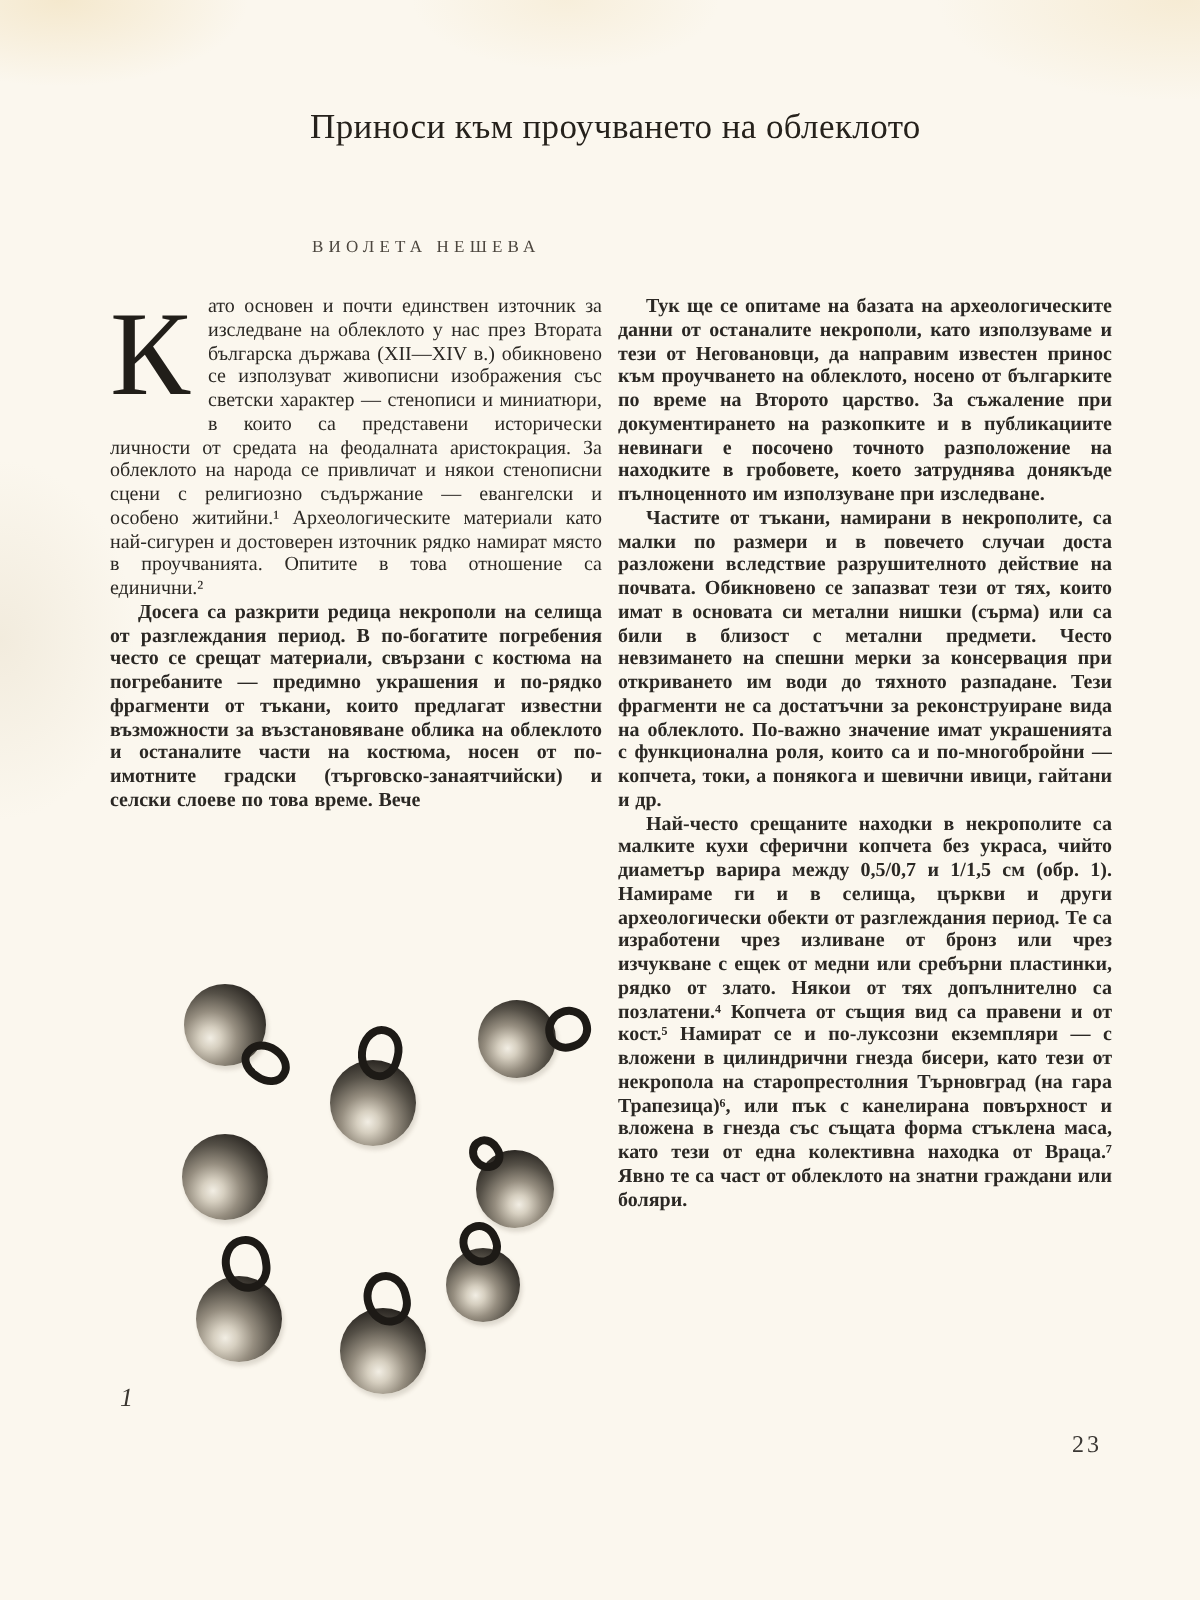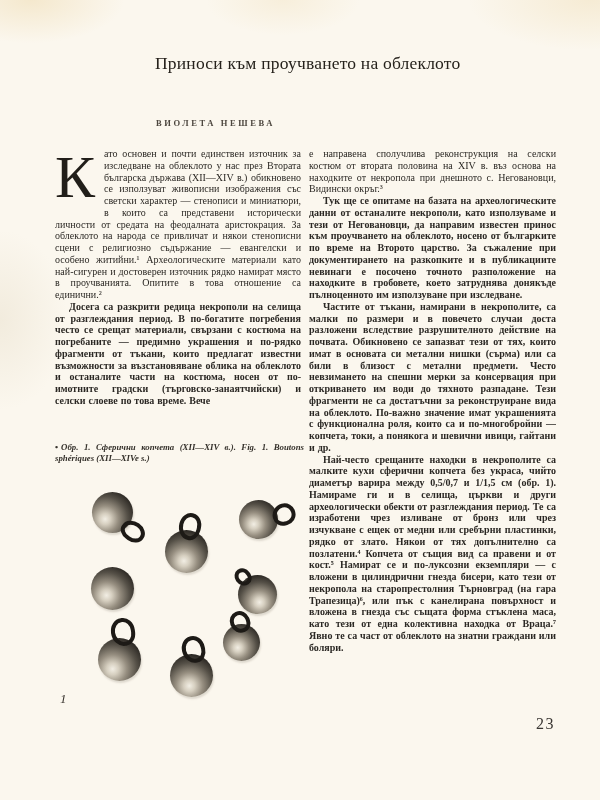--- a/index.html
+++ b/index.html
@@ -17,21 +17,21 @@
     padding-left:15px;
   }
   .title{
     position:absolute;left:155px;top:52px;width:405px;margin:0;
     font-size:17.5px;line-height:23.5px;font-weight:400;color:#26221c;
     letter-spacing:.2px;
   }
   .title .tl{display:block;}
   .author{
     position:absolute;left:156px;top:118px;
-    font-size:8.5px;font-weight:700;letter-spacing:2.6px;color:#4c463e;
+    font-size:8.5px;font-weight:400;letter-spacing:2.6px;color:#4c463e;
   }
   .col{
     position:absolute;width:246px;
     font-size:10px;line-height:11.75px;text-align:justify;
     word-spacing:.4px;
   }
   .col-left{left:55px;top:148px;height:296px;overflow:hidden;}
   .col-right{left:309px;top:148px;width:247px;height:585px;overflow:hidden;}
   .col p{margin:0;}
   .col p.indent{text-indent:14px;font-weight:bold;}
@@ -50,42 +50,39 @@
   .sphere .loop{
     position:absolute;border:4px solid #1d1a16;background:transparent;
     border-radius:50% 50% 46% 54%;
   }
   .fig-num{
     position:absolute;left:60px;top:691px;
     font-size:13px;font-style:italic;color:#3a3630;
   }
   .page-num{
     position:absolute;left:536px;top:715px;
-    font-size:16px;letter-spacing:1.5px;color:#3a3733;
+    font-size:12px;letter-spacing:1.5px;color:#3a3733;
   }
 </style>
 </head>
 <body>
 
 <div class="page">
 
   <h1 class="title">
     <span class="tl">Приноси към проучването на облеклото</span>
   </h1>
 
   <div class="author">ВИОЛЕТА НЕШЕВА</div>
 
   <div class="col col-left">
     <p class="para"><span class="dropcap">К</span><span>ато основен и почти единствен източник за изследване на облеклото у нас през Втората българска държава (XII—XIV в.) обикновено се използуват живописни изображения със светски характер — стенописи и миниатюри, в които са представени исторически личности от средата на феодалната аристокрация. За облеклото на народа се привличат и някои стенописни сцени с религиозно съдържание — евангелски и особено житийни.¹ Археологическите материали като най-сигурен и достоверен източник рядко намират място в проучванията. Опитите в това отношение са единични.²</span></p>
     <p class="para indent">Досега са разкрити редица некрополи на селища от разглеждания период. В по-богатите погребения често се срещат материали, свързани с костюма на погребаните — предимно украшения и по-рядко фрагменти от тъкани, които предлагат известни възможности за възстановяване облика на облеклото и останалите части на костюма, носен от по-имотните градски (търговско-занаятчийски) и селски слоеве по това време. Вече</p>
   </div>
 
-  <div class="caption">
-    <span class="bullet">•</span><span>Обр. 1. Сферични копчета (XII—XIV в.). Fig. 1. Boutons sphériques (XII—XIVe s.)</span>
-  </div>
 
   <div class="figure" id="figure">
       <div class="sphere" style="left: 37px; top: 24px; width: 41px; height: 41px; background: radial-gradient(circle at 32% 66%, rgb(242, 238, 228) 0%, rgb(214, 207, 192) 14%, rgb(150, 142, 128) 34%, rgb(85, 80, 71) 58%, rgb(25, 22, 19) 88%);">
         <span class="loop" style="left: 31px; top: 27px; width: 12px; height: 17px; transform: rotate(125deg);"></span>
       </div>
       <div class="sphere" style="left: 110px; top: 62px; width: 43px; height: 43px; background: radial-gradient(circle at 44% 72%, rgb(242, 238, 228) 0%, rgb(214, 207, 192) 14%, rgb(150, 142, 128) 34%, rgb(85, 80, 71) 58%, rgb(25, 22, 19) 88%);">
         <span class="loop" style="left: 14px; top: -17px; width: 14px; height: 19px; transform: rotate(14deg);"></span>
       </div>
       <div class="sphere" style="left: 184px; top: 32px; width: 39px; height: 39px; background: radial-gradient(circle at 38% 62%, rgb(242, 238, 228) 0%, rgb(214, 207, 192) 14%, rgb(150, 142, 128) 34%, rgb(85, 80, 71) 58%, rgb(25, 22, 19) 88%);">
         <span class="loop" style="left: 34px; top: 3px; width: 14px; height: 15px; transform: rotate(75deg);"></span>
@@ -101,21 +98,20 @@
         <span class="loop" style="left: 12px; top: -18px; width: 15px; height: 19px; transform: rotate(-14deg);"></span>
       </div>
       <div class="sphere" style="left: 168px; top: 156px; width: 37px; height: 37px; background: radial-gradient(circle at 40% 64%, rgb(242, 238, 228) 0%, rgb(214, 207, 192) 14%, rgb(150, 142, 128) 34%, rgb(85, 80, 71) 58%, rgb(25, 22, 19) 88%);">
         <span class="loop" style="left: 7px; top: -13px; width: 12px; height: 14px; transform: rotate(-22deg);"></span>
       </div>
     </div>
 
   <div class="fig-num">1</div>
 
   <div class="col col-right">
-    <p class="para">е направена сполучлива реконструкция на селски костюм от втората половина на XIV в. въз основа на находките от некропола при днешното с. Неговановци, Видински окръг.³</p>
     <p class="para indent">Тук ще се опитаме на базата на археологическите данни от останалите некрополи, като използуваме и тези от Неговановци, да направим известен принос към проучването на облеклото, носено от българките по време на Второто царство. За съжаление при документирането на разкопките и в публикациите невинаги е посочено точното разположение на находките в гробовете, което затруднява донякъде пълноценното им използуване при изследване.</p>
     <p class="para indent">Частите от тъкани, намирани в некрополите, са малки по размери и в повечето случаи доста разложени вследствие разрушителното действие на почвата. Обикновено се запазват тези от тях, които имат в основата си метални нишки (сърма) или са били в близост с метални предмети. Често невзимането на спешни мерки за консервация при откриването им води до тяхното разпадане. Тези фрагменти не са достатъчни за реконструиране вида на облеклото. По-важно значение имат украшенията с функционална роля, които са и по-многобройни — копчета, токи, а понякога и шевични ивици, гайтани и др.</p>
     <p class="para indent">Най-често срещаните находки в некрополите са малките кухи сферични копчета без украса, чийто диаметър варира между 0,5/0,7 и 1/1,5 см (обр. 1). Намираме ги и в селища, църкви и други археологически обекти от разглеждания период. Те са изработени чрез изливане от бронз или чрез изчукване с ещек от медни или сребърни пластинки, рядко от злато. Някои от тях допълнително са позлатени.⁴ Копчета от същия вид са правени и от кост.⁵ Намират се и по-луксозни екземпляри — с вложени в цилиндрични гнезда бисери, като тези от некропола на старопрестолния Търновград (на гара Трапезица)⁶, или пък с канелирана повърхност и вложена в гнезда със същата форма стъклена маса, като тези от една колективна находка от Враца.⁷ Явно те са част от облеклото на знатни граждани или боляри.</p>
   </div>
 
   <div class="page-num">23</div>
 
 </div>
 
 </body></html>

